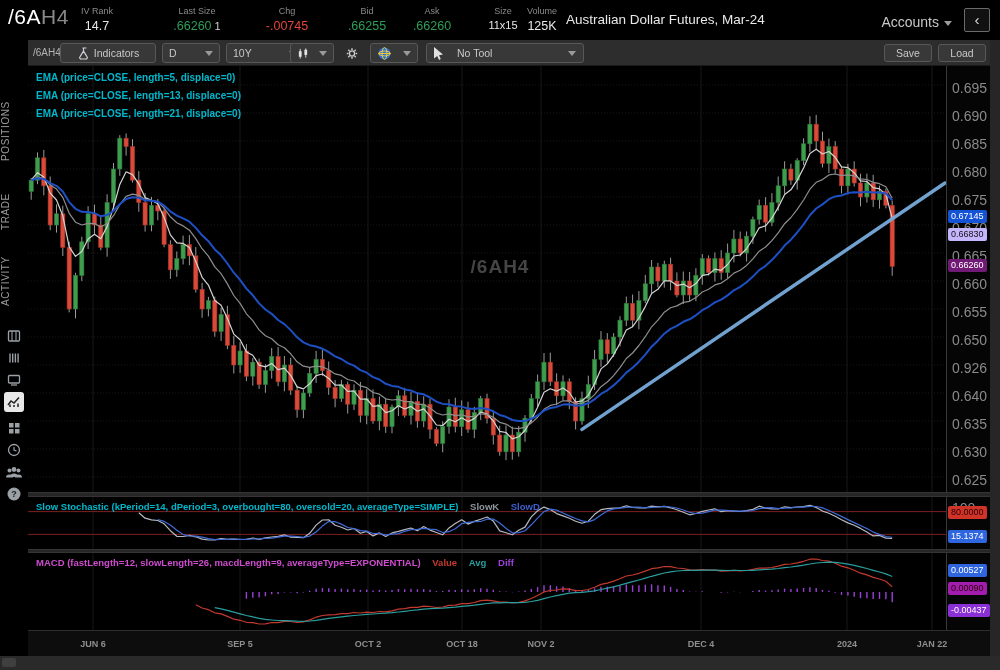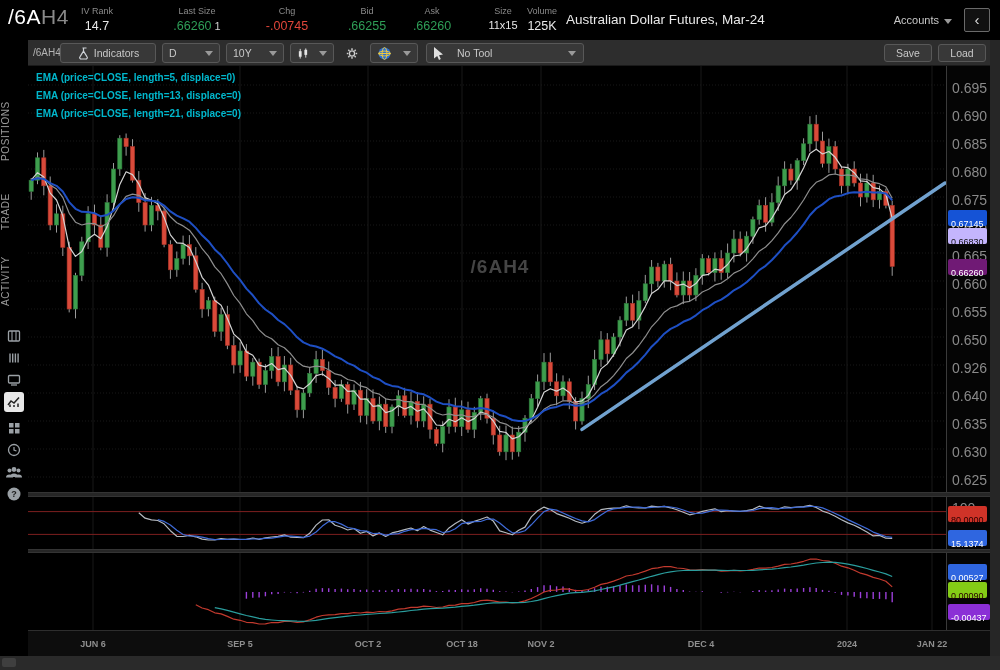--- a/index.html
+++ b/index.html
@@ -9,21 +9,21 @@
   
   .topbar{position:absolute;left:0;top:0;width:1000px;height:40px;background:#000;}
   .symbol{position:absolute;left:8px;top:5px;font-size:21px;color:#fff;letter-spacing:.5px;}
   .symbol .suffix{color:#8a8a8a;}
   .stat{position:absolute;top:6px;text-align:center;}
   .stat .hdr{font-size:9px;color:#8a8a8a;margin-bottom:3px;white-space:nowrap;}
   .stat .val{font-size:12.5px;color:#e8e8e8;white-space:nowrap;}
   .val.green{color:#2e9e57;} .val.red{color:#e0463a;}
   .qty{color:#cfcfcf;font-size:11px;margin-left:3px;}
   .inst-title{position:absolute;left:566px;top:12px;font-size:13.5px;color:#e8e8e8;white-space:nowrap;}
-  .accounts{position:absolute;right:48px;top:14px;font-size:11px;color:#c8c8c8;cursor:pointer;}
+  .accounts{position:absolute;right:48px;top:14px;font-size:14px;color:#c8c8c8;cursor:pointer;}
   .back-btn{position:absolute;right:10px;top:8px;width:26px;height:24px;border:1px solid #6a6a6a;border-radius:2px;color:#ddd;font-size:15px;text-align:center;line-height:22px;cursor:pointer;background:#111;}
   .chev{display:inline-block;width:0;height:0;border-left:4px solid transparent;border-right:4px solid transparent;border-top:5px solid #9a9a9a;margin-left:5px;vertical-align:middle;}
 
   
   .sidebar{position:absolute;left:0;top:40px;width:28px;height:630px;background:#000;}
   .vtab{position:absolute;left:0;width:28px;color:#9a9a9a;font-size:10px;letter-spacing:.6px;writing-mode:vertical-rl;transform:rotate(180deg);text-align:center;cursor:pointer;border-left:2px solid transparent;}
   .side-icon{position:absolute;left:4px;width:20px;height:20px;cursor:pointer;display:flex;align-items:center;justify-content:center;}
   .side-icon.active{background:#e8e8e8;border-radius:3px;}
 
   
@@ -35,21 +35,21 @@
   .slider-handle{position:absolute;left:12px;top:-2px;width:22px;height:9px;background:#5a5a5a;border-radius:4px;cursor:pointer;}
   .slider-end{position:absolute;top:50px;color:#8a8a8a;font-size:9px;line-height:5px;}
 
   
   .panel{position:absolute;background:#000;}
   .ema-labels{position:absolute;left:36px;top:72px;z-index:5;}
   .ema-labels div{font-size:10px;font-weight:bold;color:#00b7cc;margin-bottom:7px;cursor:pointer;white-space:nowrap;}
   .watermark{position:absolute;left:430px;top:256px;width:140px;text-align:center;font-size:19px;font-weight:bold;color:#454545;letter-spacing:1px;z-index:1;}
   .axis-col{position:absolute;left:946px;top:66px;width:44px;height:564px;background:#050505;border-left:1px solid #3a3a3a;z-index:4;}
   .tick{position:absolute;left:5px;font-size:14px;color:#8a8a8a;white-space:nowrap;}
-  .bubble{position:absolute;left:1px;height:13px;line-height:13px;padding:8px 3px;font-size:9px;border-radius:2px;white-space:nowrap;z-index:6;}
+  .bubble{position:absolute;left:1px;height:13px;line-height:13px;padding:0 3px;font-size:9px;border-radius:2px;white-space:nowrap;z-index:6;}
   .splitter{position:absolute;left:28px;width:962px;background:#262626;border-top:1px solid #343434;border-bottom:1px solid #343434;z-index:7;cursor:row-resize;}
   .plabel{position:absolute;left:8px;top:4px;font-size:9.5px;font-weight:bold;white-space:nowrap;z-index:5;cursor:pointer;}
   .plabel .main-cyan{color:#00b7cc;} .plabel .main-magenta{color:#cf4ccf;}
   .lg{margin-left:9px;}
   .xaxis{position:absolute;left:28px;top:630px;width:962px;height:26px;background:#0d0d0d;border-top:1px solid #2e2e2e;}
   .xlabel{position:absolute;top:8px;width:44px;text-align:center;font-size:9px;font-weight:bold;color:#8f8f8f;white-space:nowrap;}
   .bottom-strip{position:absolute;left:0;top:656px;width:1000px;height:14px;background:#2a2a2a;}
   .grip{position:absolute;left:2px;top:2px;width:14px;height:9px;background:#3f3f3f;border-radius:2px;}
   .right-strip{position:absolute;left:990px;top:40px;width:10px;height:616px;background:#262626;}
 </style>
@@ -172,21 +172,21 @@
     <div class="tb-btn" style="left:32px;width:96px;">
       <svg width="12" height="13" viewBox="0 0 12 13">
           <path d="M4 1h4M5 1v3l3.4 5.6A1.4 1.4 0 0 1 7.2 12H2.8a1.4 1.4 0 0 1-1.2-2.4L5 4V1" transform="translate(1.5 0)" fill="none" stroke="#cfd3d8" stroke-width="1.2"></path>
         </svg>
       <span>Indicators</span>
     </div>
     <div class="tb-btn" style="left:134px;width:58px;justify-content:space-between;">
         <span>D</span>
         <span class="chev"></span>
       </div>
-    <div class="tb-btn" style="left:198px;width:58px;justify-content:space-between;">
+    <div class="tb-btn" style="left:198px;width:78px;justify-content:space-between;">
         <span>10Y</span>
         <span class="chev"></span>
       </div>
     <div class="tb-btn" style="left:262px;width:44px;justify-content:space-between;">
       <svg width="13" height="13" viewBox="0 0 13 13">
           <g fill="#e4e4e4">
             <rect x="2" y="4" width="3" height="6"></rect>
             <line x1="3.5" y1="1.5" x2="3.5" y2="12" stroke="#e4e4e4" stroke-width="1"></line>
             <rect x="8" y="2.5" width="3" height="5.5"></rect>
             <line x1="9.5" y1="1" x2="9.5" y2="11" stroke="#e4e4e4" stroke-width="1"></line>
@@ -562,40 +562,45 @@
       <div class="tick" style="top: 350px;">0.635</div>
       <div class="tick" style="top: 378px;">0.630</div>
       <div class="tick" style="top: 406px;">0.625</div>
       <div class="bubble" style="top: 143.88px; background: rgb(21, 83, 214); color: rgb(255, 255, 255);">0.67145</div>
       <div class="bubble" style="top: 161.52px; background: #c4b5fd; color: rgb(17, 17, 17);">0.66830</div>
       <div class="bubble" style="top: 193.44px; background: #701a75; color: rgb(255, 255, 255);">0.66260</div>
       <div class="tick" style="top: 434px;">100</div>
       <div class="bubble" style="top: 439.6px; background: rgb(208, 51, 40); color: rgb(42, 0, 0);">80.0000</div>
       <div class="bubble" style="top: 464.248px; background: rgb(47, 102, 224); color: rgb(255, 255, 255);">15.1374</div>
       <div class="bubble" style="top: 497.803px; background: rgb(47, 102, 224); color: rgb(255, 255, 255);">0.00527</div>
-      <div class="bubble" style="top: 516.138px; background: #84cc16; color: rgb(42, 0, 0);">0.00090</div>
+      <div class="bubble" style="top: 516.138px; background: #a21caf; color: rgb(42, 0, 0);">0.00090</div>
       <div class="bubble" style="top: 538.249px; background: rgb(139, 47, 214); color: rgb(255, 255, 255);">-0.00437</div>
     </div>
 
   <div class="splitter" style="top:492px;height:5px;"></div>
 
   <div id="sto-panel" class="panel" style="left:28px;top:497px;width:918px;height:52px;"><svg width="918" height="52" viewBox="0 0 918 52">
         <line x1="65" x2="65" y1="0" y2="999" stroke="#181818"></line>
         <line x1="212" x2="212" y1="0" y2="999" stroke="#181818"></line>
         <line x1="340" x2="340" y1="0" y2="999" stroke="#181818"></line>
         <line x1="434" x2="434" y1="0" y2="999" stroke="#181818"></line>
         <line x1="513" x2="513" y1="0" y2="999" stroke="#181818"></line>
         <line x1="673" x2="673" y1="0" y2="999" stroke="#181818"></line>
         <line x1="819" x2="819" y1="0" y2="999" stroke="#181818"></line>
         <line x1="904" x2="904" y1="0" y2="999" stroke="#181818"></line>
         <line x1="0" x2="918" y1="14.6" y2="14.6" stroke="#7d1f1f" stroke-width="1"></line>
         <line x1="0" x2="918" y1="37.4" y2="37.4" stroke="#7d1f1f" stroke-width="1"></line>
         <polyline points="110.8,15.8 117.1,21.2 123.5,22.9 129.8,23.5 136.1,26.8 142.4,33.7 148.8,39.3 155.1,39.5 161.4,38.3 167.8,39.8 174.1,42.1 180.4,43.0 186.8,42.9 193.1,41.5 199.4,42.4 205.8,42.1 212.1,42.5 218.4,42.4 224.8,41.0 231.1,42.3 237.4,40.9 243.7,40.0 250.1,39.4 256.4,37.9 262.7,40.2 269.1,40.4 275.4,40.7 281.7,36.3 288.1,28.1 294.4,23.0 300.7,22.8 307.1,28.3 313.4,30.2 319.7,33.0 326.0,31.5 332.4,36.3 338.7,34.4 345.0,38.9 351.4,35.9 357.7,39.4 364.0,35.9 370.4,34.4 376.7,32.6 383.0,31.0 389.4,33.7 395.7,29.6 402.0,33.1 408.4,35.5 414.7,37.8 421.0,30.9 427.3,26.4 433.7,22.7 440.0,27.1 446.3,24.4 452.7,22.2 459.0,20.0 465.3,24.1 471.7,33.9 478.0,35.8 484.3,37.8 490.7,33.3 497.0,30.1 503.3,19.9 509.6,13.7 516.0,10.1 522.3,12.6 528.6,16.6 535.0,18.9 541.3,21.2 547.6,24.2 554.0,26.2 560.3,24.2 566.6,17.3 573.0,12.7 579.3,11.6 585.6,11.2 592.0,10.8 598.3,8.8 604.6,10.5 610.9,10.9 617.3,11.0 623.6,9.1 629.9,9.8 636.3,9.4 642.6,10.8 648.9,12.8 655.3,15.2 661.6,17.8 667.9,16.5 674.3,14.4 680.6,13.0 686.9,11.8 693.2,14.7 699.6,13.6 705.9,14.1 712.2,14.5 718.6,13.6 724.9,12.4 731.2,9.2 737.6,11.1 743.9,11.8 750.2,12.0 756.6,9.8 762.9,10.7 769.2,10.0 775.6,9.7 781.9,8.4 788.2,10.4 794.5,14.1 800.9,16.2 807.2,19.2 813.5,22.7 819.9,25.9 826.2,28.3 832.5,31.4 838.9,35.0 845.2,38.9 851.5,38.4 857.9,41.2 864.2,41.5 " fill="none" stroke="#b4b9bf" stroke-width="1.2" stroke-linejoin="round"></polyline>
         <polyline points="129.8,22.5 136.1,24.4 142.4,28.0 148.8,33.3 155.1,37.5 161.4,39.0 167.8,39.2 174.1,40.1 180.4,41.6 186.8,42.7 193.1,42.5 199.4,42.3 205.8,42.0 212.1,42.3 218.4,42.3 224.8,42.0 231.1,41.9 237.4,41.4 243.7,41.1 250.1,40.1 256.4,39.1 262.7,39.2 269.1,39.5 275.4,40.4 281.7,39.1 288.1,35.0 294.4,29.1 300.7,24.6 307.1,24.7 313.4,27.1 319.7,30.5 326.0,31.6 332.4,33.6 338.7,34.1 345.0,36.5 351.4,36.4 357.7,38.1 364.0,37.1 370.4,36.6 376.7,34.3 383.0,32.6 389.4,32.4 395.7,31.4 402.0,32.2 408.4,32.7 414.7,35.5 421.0,34.7 427.3,31.7 433.7,26.7 440.0,25.4 446.3,24.7 452.7,24.5 459.0,22.2 465.3,22.1 471.7,26.0 478.0,31.3 484.3,35.8 490.7,35.6 497.0,33.7 503.3,27.8 509.6,21.2 516.0,14.6 522.3,12.1 528.6,13.1 535.0,16.0 541.3,18.9 547.6,21.5 554.0,23.9 560.3,24.9 566.6,22.6 573.0,18.1 579.3,13.9 585.6,11.9 592.0,11.2 598.3,10.3 604.6,10.0 610.9,10.1 617.3,10.8 623.6,10.3 629.9,10.0 636.3,9.4 642.6,10.0 648.9,11.0 655.3,13.0 661.6,15.3 667.9,16.5 674.3,16.2 680.6,14.6 686.9,13.0 693.2,13.2 699.6,13.4 705.9,14.2 712.2,14.1 718.6,14.1 724.9,13.5 731.2,11.7 737.6,10.9 743.9,10.7 750.2,11.6 756.6,11.2 762.9,10.9 769.2,10.2 775.6,10.2 781.9,9.4 788.2,9.5 794.5,10.9 800.9,13.5 807.2,16.5 813.5,19.4 819.9,22.6 826.2,25.6 832.5,28.5 838.9,31.6 845.2,35.1 851.5,37.4 857.9,39.5 864.2,40.4 " fill="none" stroke="#3f6bd8" stroke-width="1.2" stroke-linejoin="round"></polyline>
       </svg></div>
+  <div class="plabel" style="top:501px;left:36px;">
+    <span class="main-cyan">Slow Stochastic (kPeriod=14, dPeriod=3, overbought=80, oversold=20, averageType=SIMPLE)</span>
+    <span class="lg" style="color:#8f959c;">SlowK</span>
+    <span class="lg" style="color:#3f5fd0;">SlowD</span>
+  </div>
 
   <div class="splitter" style="top:549px;height:4px;"></div>
 
   <div id="macd-panel" class="panel" style="left:28px;top:553px;width:918px;height:77px;"><svg width="918" height="77" viewBox="0 0 918 77">
         <line x1="65" x2="65" y1="0" y2="999" stroke="#181818"></line>
         <line x1="212" x2="212" y1="0" y2="999" stroke="#181818"></line>
         <line x1="340" x2="340" y1="0" y2="999" stroke="#181818"></line>
         <line x1="434" x2="434" y1="0" y2="999" stroke="#181818"></line>
         <line x1="513" x2="513" y1="0" y2="999" stroke="#181818"></line>
         <line x1="673" x2="673" y1="0" y2="999" stroke="#181818"></line>
@@ -700,20 +705,26 @@
         <line x1="826.2" x2="826.2" y1="38.9" y2="43.8" stroke="#9b3fd9" stroke-width="1.4"></line>
         <line x1="832.5" x2="832.5" y1="38.9" y2="45.2" stroke="#9b3fd9" stroke-width="1.4"></line>
         <line x1="838.9" x2="838.9" y1="38.9" y2="45.3" stroke="#9b3fd9" stroke-width="1.4"></line>
         <line x1="845.2" x2="845.2" y1="38.9" y2="46.0" stroke="#9b3fd9" stroke-width="1.4"></line>
         <line x1="851.5" x2="851.5" y1="38.9" y2="45.9" stroke="#9b3fd9" stroke-width="1.4"></line>
         <line x1="857.9" x2="857.9" y1="38.9" y2="46.3" stroke="#9b3fd9" stroke-width="1.4"></line>
         <line x1="864.2" x2="864.2" y1="38.9" y2="49.3" stroke="#9b3fd9" stroke-width="1.4"></line>
         <polyline points="167.8,51.8 174.1,55.0 180.4,56.7 186.8,59.8 193.1,60.9 199.4,63.4 205.8,66.2 212.1,67.3 218.4,69.3 224.8,69.7 231.1,71.0 237.4,70.8 243.7,69.5 250.1,69.6 256.4,68.3 262.7,68.5 269.1,69.5 275.4,68.9 281.7,66.9 288.1,64.2 294.4,62.5 300.7,61.8 307.1,61.7 313.4,60.6 319.7,60.6 326.0,59.5 332.4,60.0 338.7,59.1 345.0,59.5 351.4,58.5 357.7,58.9 364.0,57.8 370.4,56.1 376.7,55.7 383.0,54.4 389.4,54.3 395.7,53.1 402.0,53.5 408.4,54.5 414.7,54.0 421.0,52.4 427.3,52.1 433.7,50.7 440.0,50.7 446.3,49.5 452.7,47.6 459.0,47.2 465.3,47.8 471.7,49.2 478.0,49.1 484.3,50.0 490.7,49.4 497.0,47.9 503.3,45.5 509.6,42.5 516.0,39.0 522.3,37.4 528.6,37.0 535.0,35.9 541.3,36.2 547.6,37.6 554.0,37.5 560.3,36.5 566.6,34.3 573.0,31.4 579.3,30.1 585.6,28.1 592.0,25.7 598.3,23.0 604.6,22.0 610.9,20.3 617.3,18.1 623.6,15.7 629.9,14.9 636.3,13.5 642.6,13.7 648.9,15.0 655.3,15.5 661.6,16.9 667.9,17.2 674.3,16.6 680.6,17.2 686.9,17.1 693.2,18.1 699.6,18.0 705.9,17.3 712.2,17.8 718.6,17.5 724.9,16.4 731.2,15.0 737.6,15.2 743.9,14.5 750.2,13.1 756.6,11.4 762.9,11.0 769.2,9.9 775.6,8.3 781.9,6.2 788.2,6.0 794.5,7.5 800.9,8.1 807.2,10.2 813.5,13.2 819.9,14.8 826.2,17.2 832.5,20.2 838.9,21.9 845.2,24.4 851.5,26.0 857.9,28.3 864.2,33.9 " fill="none" stroke="#c23a2e" stroke-width="1.2" stroke-linejoin="round"></polyline>
         <polyline points="186.8,54.6 193.1,55.9 199.4,57.4 205.8,59.1 212.1,60.8 218.4,62.5 224.8,63.9 231.1,65.3 237.4,66.4 243.7,67.0 250.1,67.5 256.4,67.7 262.7,67.9 269.1,68.2 275.4,68.3 281.7,68.0 288.1,67.3 294.4,66.3 300.7,65.4 307.1,64.7 313.4,63.9 319.7,63.2 326.0,62.5 332.4,62.0 338.7,61.4 345.0,61.0 351.4,60.5 357.7,60.2 364.0,59.7 370.4,59.0 376.7,58.3 383.0,57.5 389.4,56.9 395.7,56.1 402.0,55.6 408.4,55.4 414.7,55.1 421.0,54.6 427.3,54.1 433.7,53.4 440.0,52.8 446.3,52.2 452.7,51.3 459.0,50.5 465.3,49.9 471.7,49.8 478.0,49.6 484.3,49.7 490.7,49.6 497.0,49.3 503.3,48.5 509.6,47.3 516.0,45.7 522.3,44.0 528.6,42.6 535.0,41.3 541.3,40.2 547.6,39.7 554.0,39.3 560.3,38.7 566.6,37.8 573.0,36.5 579.3,35.2 585.6,33.8 592.0,32.2 598.3,30.4 604.6,28.7 610.9,27.0 617.3,25.2 623.6,23.3 629.9,21.6 636.3,20.0 642.6,18.8 648.9,18.0 655.3,17.5 661.6,17.4 667.9,17.3 674.3,17.2 680.6,17.2 686.9,17.2 693.2,17.4 699.6,17.5 705.9,17.4 712.2,17.5 718.6,17.5 724.9,17.3 731.2,16.8 737.6,16.5 743.9,16.1 750.2,15.5 756.6,14.7 762.9,14.0 769.2,13.1 775.6,12.2 781.9,11.0 788.2,10.0 794.5,9.5 800.9,9.2 807.2,9.4 813.5,10.2 819.9,11.1 826.2,12.3 832.5,13.9 838.9,15.5 845.2,17.3 851.5,19.0 857.9,20.9 864.2,23.5 " fill="none" stroke="#2a9d9d" stroke-width="1.2" stroke-linejoin="round"></polyline>
       </svg></div>
+  <div class="plabel" style="top:557px;left:36px;">
+    <span class="main-magenta">MACD (fastLength=12, slowLength=26, macdLength=9, averageType=EXPONENTIAL)</span>
+    <span class="lg" style="color:#c23a2e;">Value</span>
+    <span class="lg" style="color:#2a9d9d;">Avg</span>
+    <span class="lg" style="color:#9b3fd9;">Diff</span>
+  </div>
 
   <div class="xaxis" id="xaxis">
       <div class="xlabel" style="left: 43px;">JUN 6</div>
       <div class="xlabel" style="left: 190px;">SEP 5</div>
       <div class="xlabel" style="left: 318px;">OCT 2</div>
       <div class="xlabel" style="left: 412px;">OCT 18</div>
       <div class="xlabel" style="left: 491px;">NOV 2</div>
       <div class="xlabel" style="left: 651px;">DEC 4</div>
       <div class="xlabel" style="left: 797px;">2024</div>
       <div class="xlabel" style="left: 882px;">JAN 22</div>

